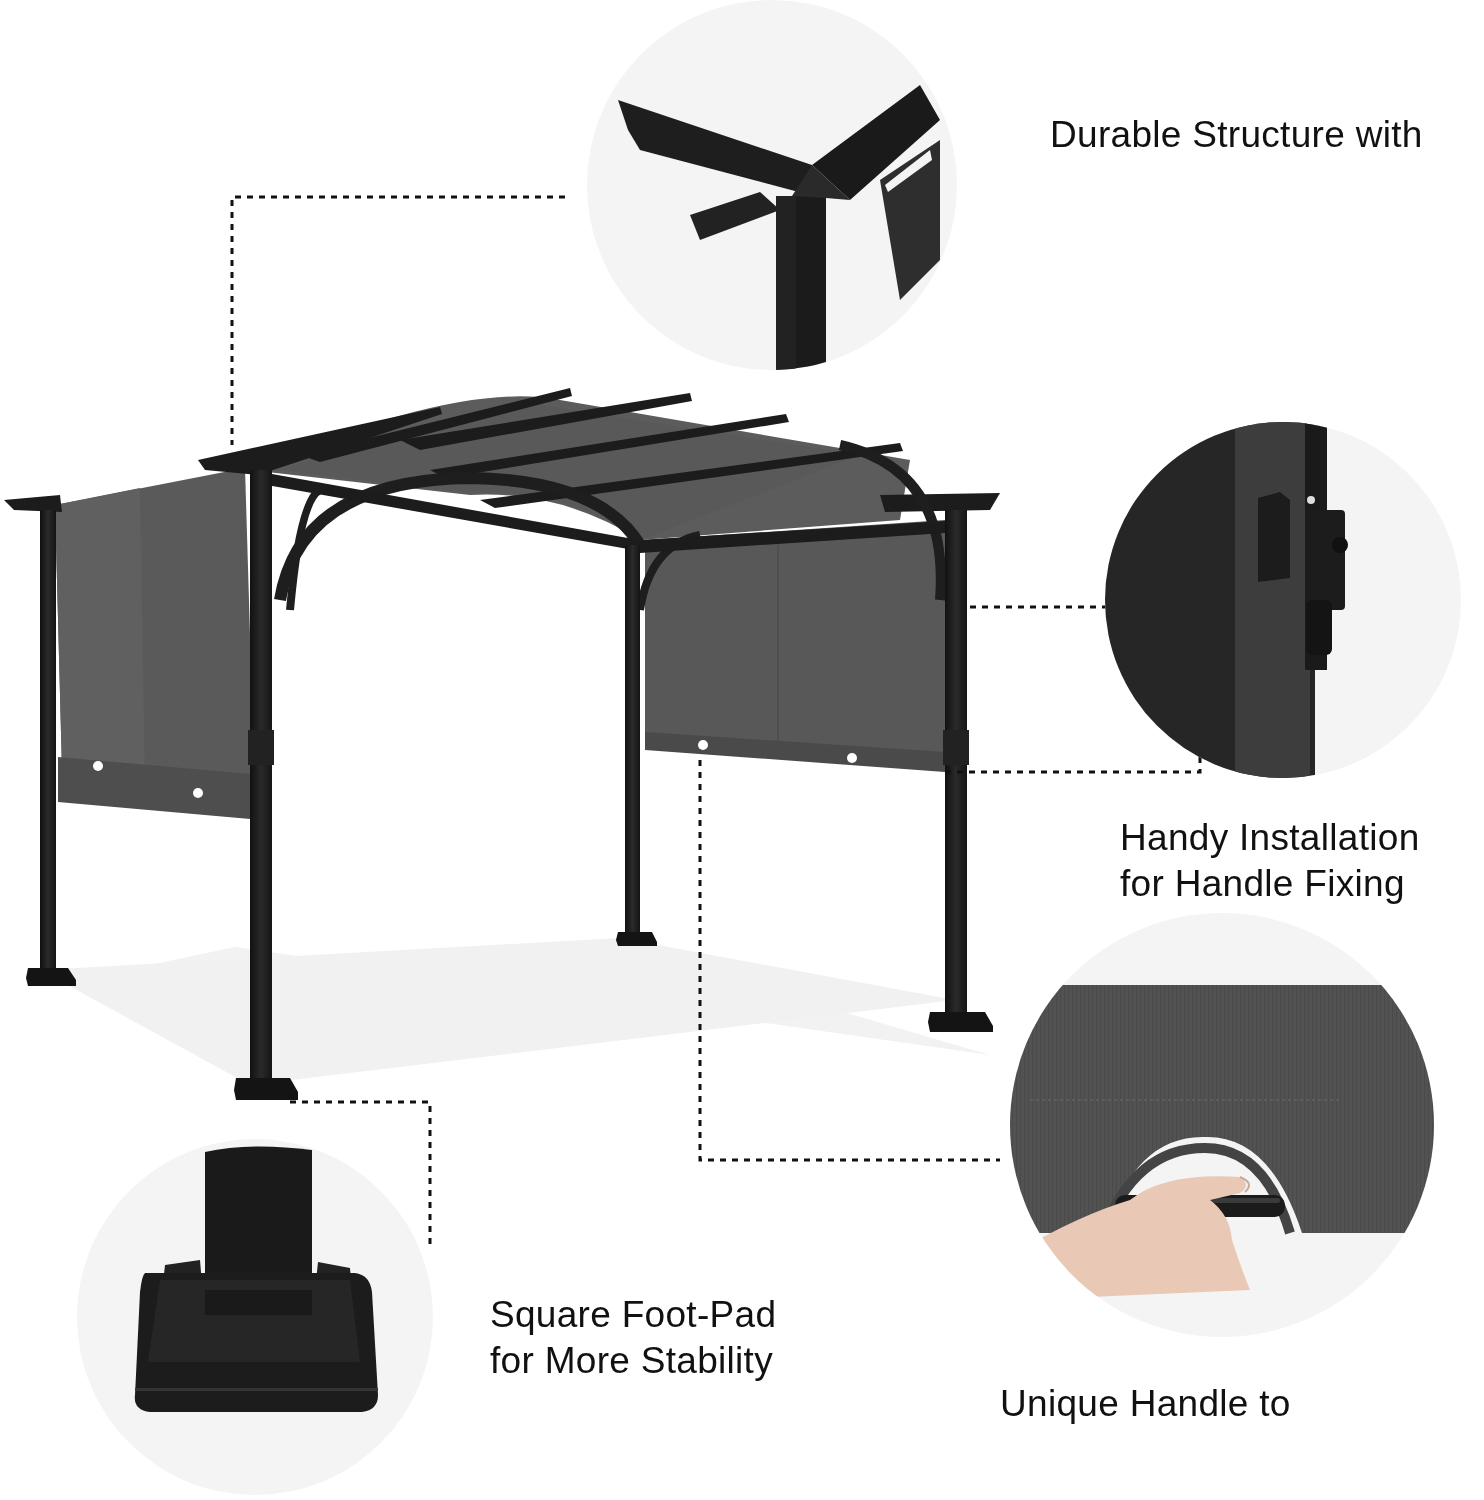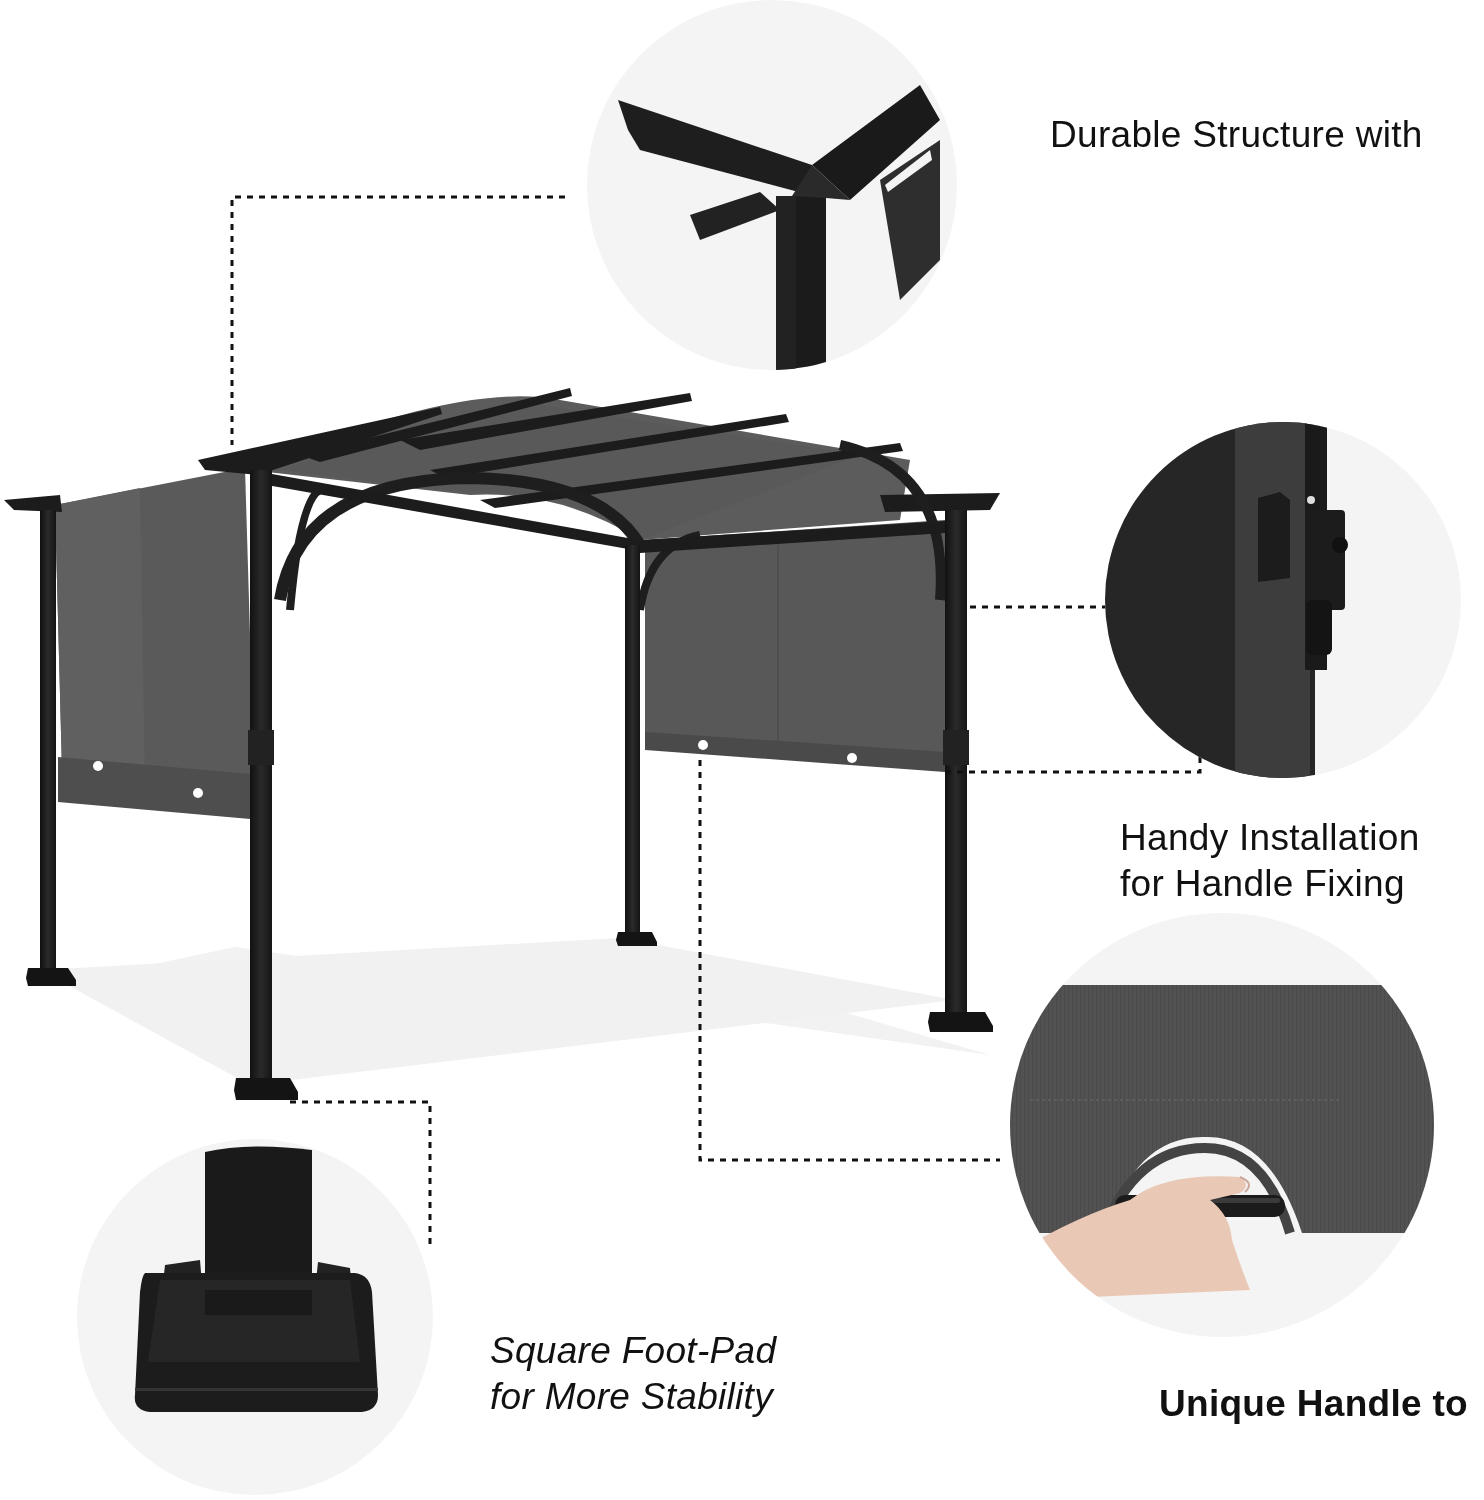--- a/index.html
+++ b/index.html
@@ -2,21 +2,21 @@
 <html><head>
   <meta charset="utf-8">
   <style>
     html, body { margin: 0; padding: 0; background: #ffffff; }
     body { width: 1484px; height: 1500px; position: relative; overflow: hidden;
            font-family: "Liberation Sans", "DejaVu Sans", sans-serif; color: #111; }
     .stage { position: absolute; left: 0; top: 0; width: 1484px; height: 1500px; }
     .caption { position: absolute; font-size: 37px; line-height: 46px; color: #111;
                letter-spacing: 0.3px; white-space: nowrap; }
     .caption span { display: block; }
-    .caption.center { text-align: right; font-weight: bold; }
+    .caption.center { text-align: left; }
     svg { position: absolute; left: 0; top: 0; }
   </style>
 </head>
 <body>
 
 <div class="stage">
 
   <svg width="1484" height="1500" viewBox="0 0 1484 1500">
     <defs>
       <clipPath id="clip-top">
@@ -166,21 +166,21 @@
 
   <div class="caption" style="left:1003px; top:112px;margin-left:47px;">
     <span>Durable Structure with</span>
   </div>
 
   <div class="caption" style="left:1120px; top:815px;">
     <span>Handy Installation</span>
     <span>for Handle Fixing</span>
   </div>
 
-  <div class="caption" style="left:490px; top:1328px;font-style:italic;">
+  <div class="caption" style="left:490px; top:1292px;">
     <span>Square Foot-Pad</span>
     <span>for More Stability</span>
   </div>
 
   <div class="caption center" style="left:1000px; top:1381px; width:468px;">
     <span>Unique Handle to</span>
   </div>
 
 </div>
 

